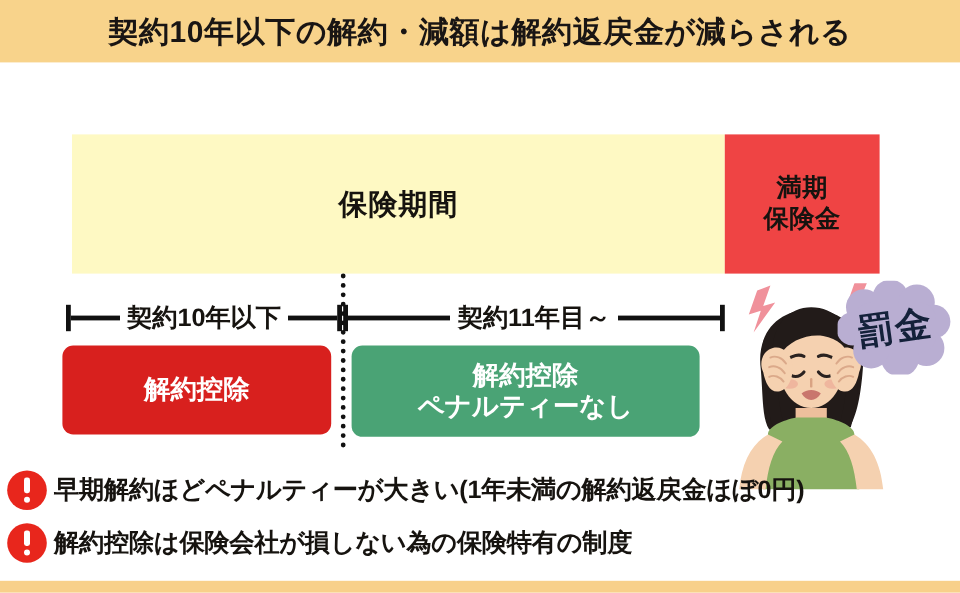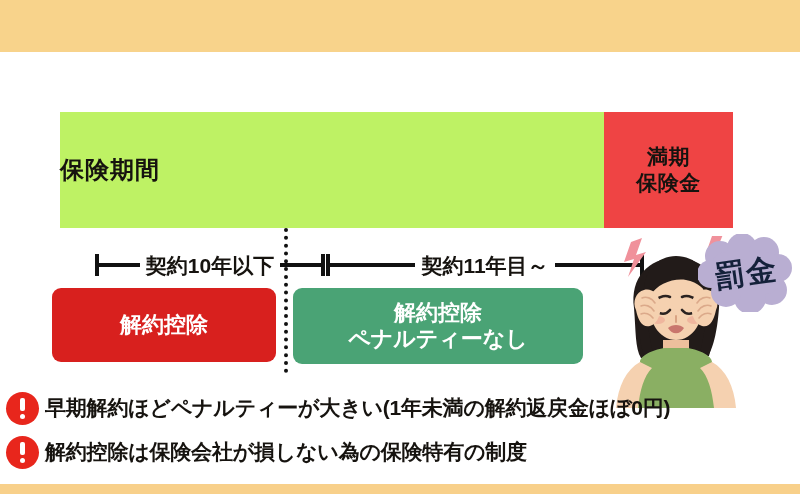--- a/index.html
+++ b/index.html
@@ -54,24 +54,24 @@
   
   .bar-wrap {
     position: absolute;
     left: 60px; top: 112px;
     width: 673px; height: 116px;
   }
   .bar-period {
     position: absolute;
     left: 0; top: 0;
     width: 544px; height: 116px;
-    background: #bef264;
-    display: flex;
-    align-items: center;
-    justify-content: flex-start;
+    background: #fef9c3;
+    display: flex;
+    align-items: center;
+    justify-content: center;
   }
   .bar-period-label {
     font-size: 24px;
     font-weight: bold;
     color: #16130f;
     letter-spacing: 1px;
   }
   .bar-maturity {
     position: absolute;
     left: 544px; top: 0;
@@ -97,21 +97,20 @@
     left: 284px; top: 228px;
     width: 0; height: 145px;
     border-left: 4px dotted #111111;
   }
 
   
   .measure-row {
     position: absolute;
     top: 248px;
     height: 34px;
-    margin-left: 40px;
   }
   .measure-left  { left: 55px;  width: 230px; }
   .measure-right { left: 286px; width: 318px; }
 
   .measure-inner {
     position: relative;
     width: 100%;
     height: 34px;
     display: flex;
     align-items: center;
@@ -237,20 +236,21 @@
     transform: rotate(-8deg);
     letter-spacing: 1px;
   }
 </style>
 </head>
 <body>
 
 <div id="page">
 
   <div class="header-band"></div>
+  <div class="header-title">契約10年以下の解約・減額は解約返戻金が減らされる</div>
 
   <div class="bar-wrap">
     <div class="bar-period">
       <span class="bar-period-label">保険期間</span>
     </div>
     <div class="bar-maturity">
       <span class="bar-maturity-label">満期</span>
       <span class="bar-maturity-label">保険金</span>
     </div>
   </div>

